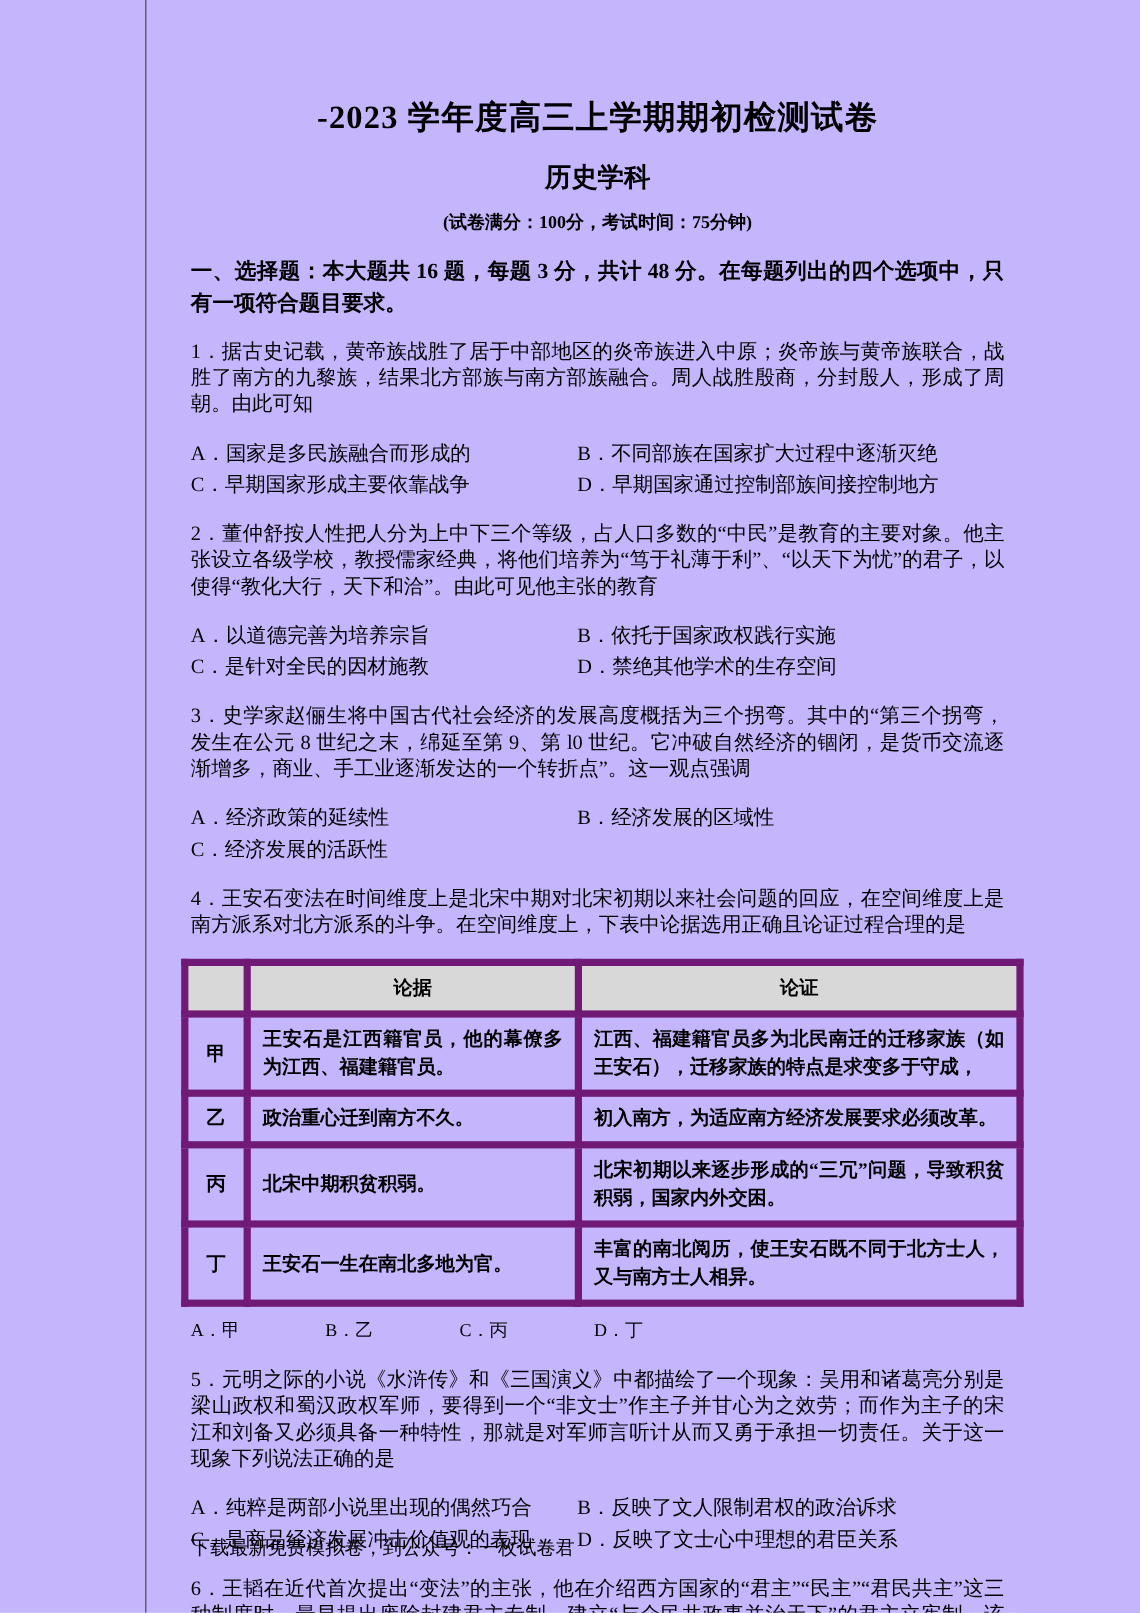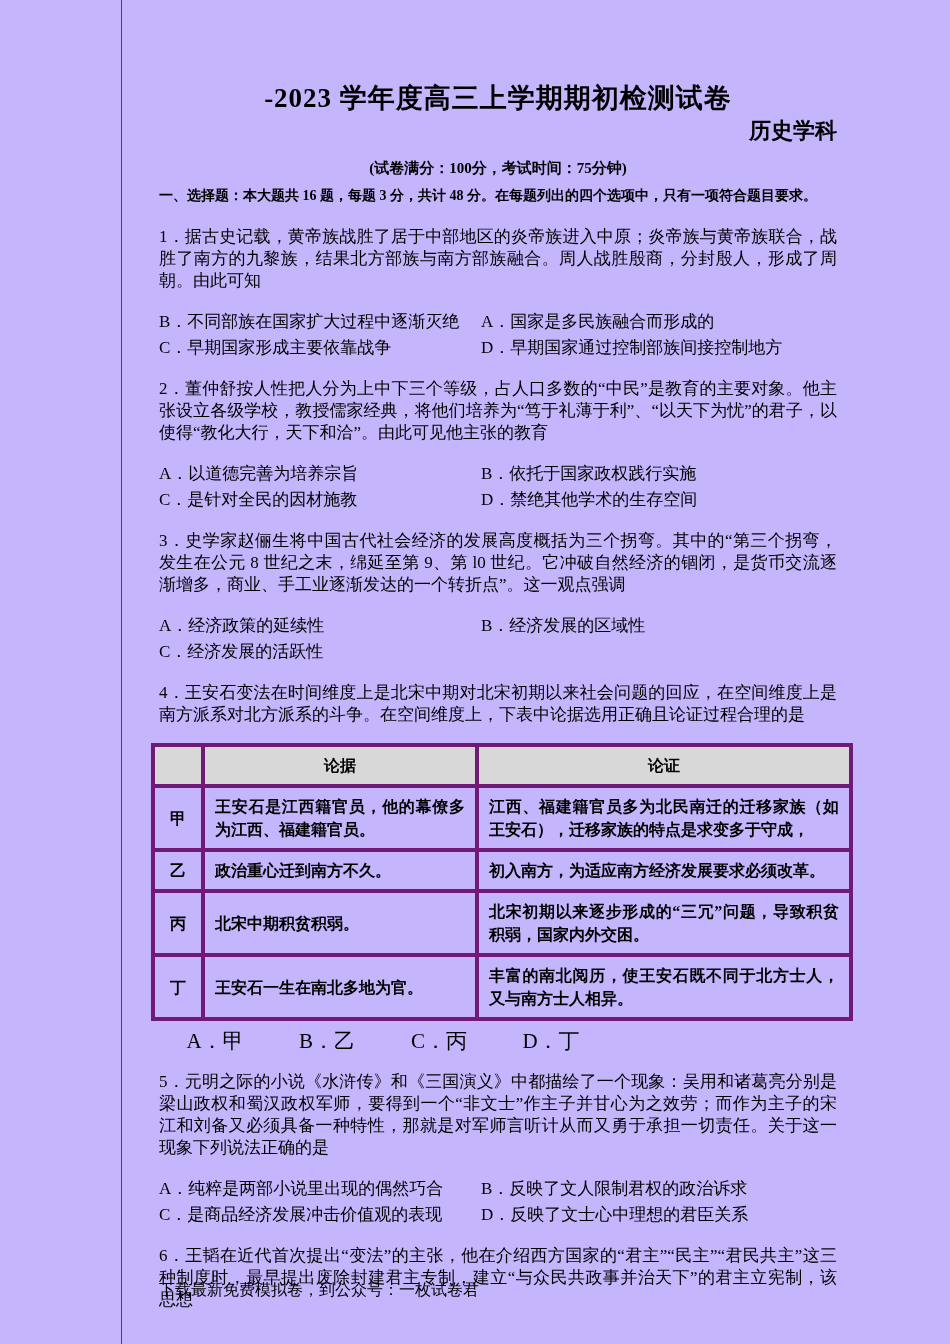--- a/index.html
+++ b/index.html
@@ -7,34 +7,34 @@
     width: 950px; height: 1344px;
     background: #ffffff;
     color: #000000;
     font-family: "Liberation Serif", "DejaVu Serif", serif;
   }
   .page { position: relative; width: 950px; height: 1344px; background: #c4b5fd; overflow: hidden; }
   .margin-line { position: absolute; left: 121px; top: 0; width: 1px; height: 1344px; background: #4a4a4a; }
   .content { position: absolute; left: 159px; top: 80px; width: 678px; }
 
   .title   { font-size: 27px; font-weight: bold; text-align: center; letter-spacing: 1px; }
-  .subject { font-size: 22px; font-weight: bold; text-align: right; }
+  .subject { font-size: 22px; font-weight: bold; text-align: center; margin-top: 17px; }
   .meta    { font-size: 15px; font-weight: bold; text-align: center; margin-top: 13px; }
-  .intro   { font-size: 14px; font-weight: bold; line-height: 26px; margin-top: 5px; text-align: justify; }
+  .intro   { font-size: 18px; font-weight: bold; line-height: 26px; margin-top: 18px; text-align: justify; }
 
   .question { margin: 0; }
   .stem { font-size: 17px; line-height: 22px; text-align: justify; }
   .options { display: grid; grid-template-columns: 322px 1fr; font-size: 17px; line-height: 26px; }
   .options span { white-space: nowrap; overflow: hidden; }
-  .options-inline { display: flex; font-size: 21px; line-height: 26px; text-align: center; }
+  .options-inline { display: flex; font-size: 15px; line-height: 26px; }
   .options-inline span { width: 112px; }
 
   table.arg { border-collapse: collapse; width: 702px; margin: 9px 0 7px -8px; table-layout: fixed; }
   table.arg th, table.arg td {
-    border: 4px solid #701a75;
+    border: 6px solid #701a75;
     font-size: 16px; font-weight: bold; line-height: 23px;
     padding: 7px 10px; vertical-align: middle;
   }
   table.arg th { background: #d8d8d8; text-align: center; height: 22px; }
   th.col-label, td.lbl { width: 26px; text-align: center; }
   th.col-evidence, td.c2 { width: 250px; text-align: left; }
   td.c2, td.c3 { text-align: justify; }
 
   .footer { position: absolute; left: 159px; top: 1280px; font-size: 16px; }
 </style>
@@ -46,22 +46,22 @@
 
   <div class="content">
     <div class="title">-2023 学年度高三上学期期初检测试卷</div>
     <div class="subject">历史学科</div>
     <div class="meta">(试卷满分：100分，考试时间：75分钟)</div>
     <div class="intro">一、选择题：本大题共 16 题，每题 3 分，共计 48 分。在每题列出的四个选项中，只有一项符合题目要求。</div>
 
     <section class="question">
       <p class="stem">1．据古史记载，黄帝族战胜了居于中部地区的炎帝族进入中原；炎帝族与黄帝族联合，战胜了南方的九黎族，结果北方部族与南方部族融合。周人战胜殷商，分封殷人，形成了周朝。由此可知</p>
       <div class="options">
+        <span>A．国家是多民族融合而形成的</span>
         <span>B．不同部族在国家扩大过程中逐渐灭绝</span>
-        <span>A．国家是多民族融合而形成的</span>
         <span>C．早期国家形成主要依靠战争</span>
         <span>D．早期国家通过控制部族间接控制地方</span>
       </div>
     </section>
 
     <section class="question">
       <p class="stem">2．董仲舒按人性把人分为上中下三个等级，占人口多数的“中民”是教育的主要对象。他主张设立各级学校，教授儒家经典，将他们培养为“笃于礼薄于利”、“以天下为忧”的君子，以使得“教化大行，天下和洽”。由此可见他主张的教育</p>
       <div class="options">
         <span>A．以道德完善为培养宗旨</span>
         <span>B．依托于国家政权践行实施</span>

